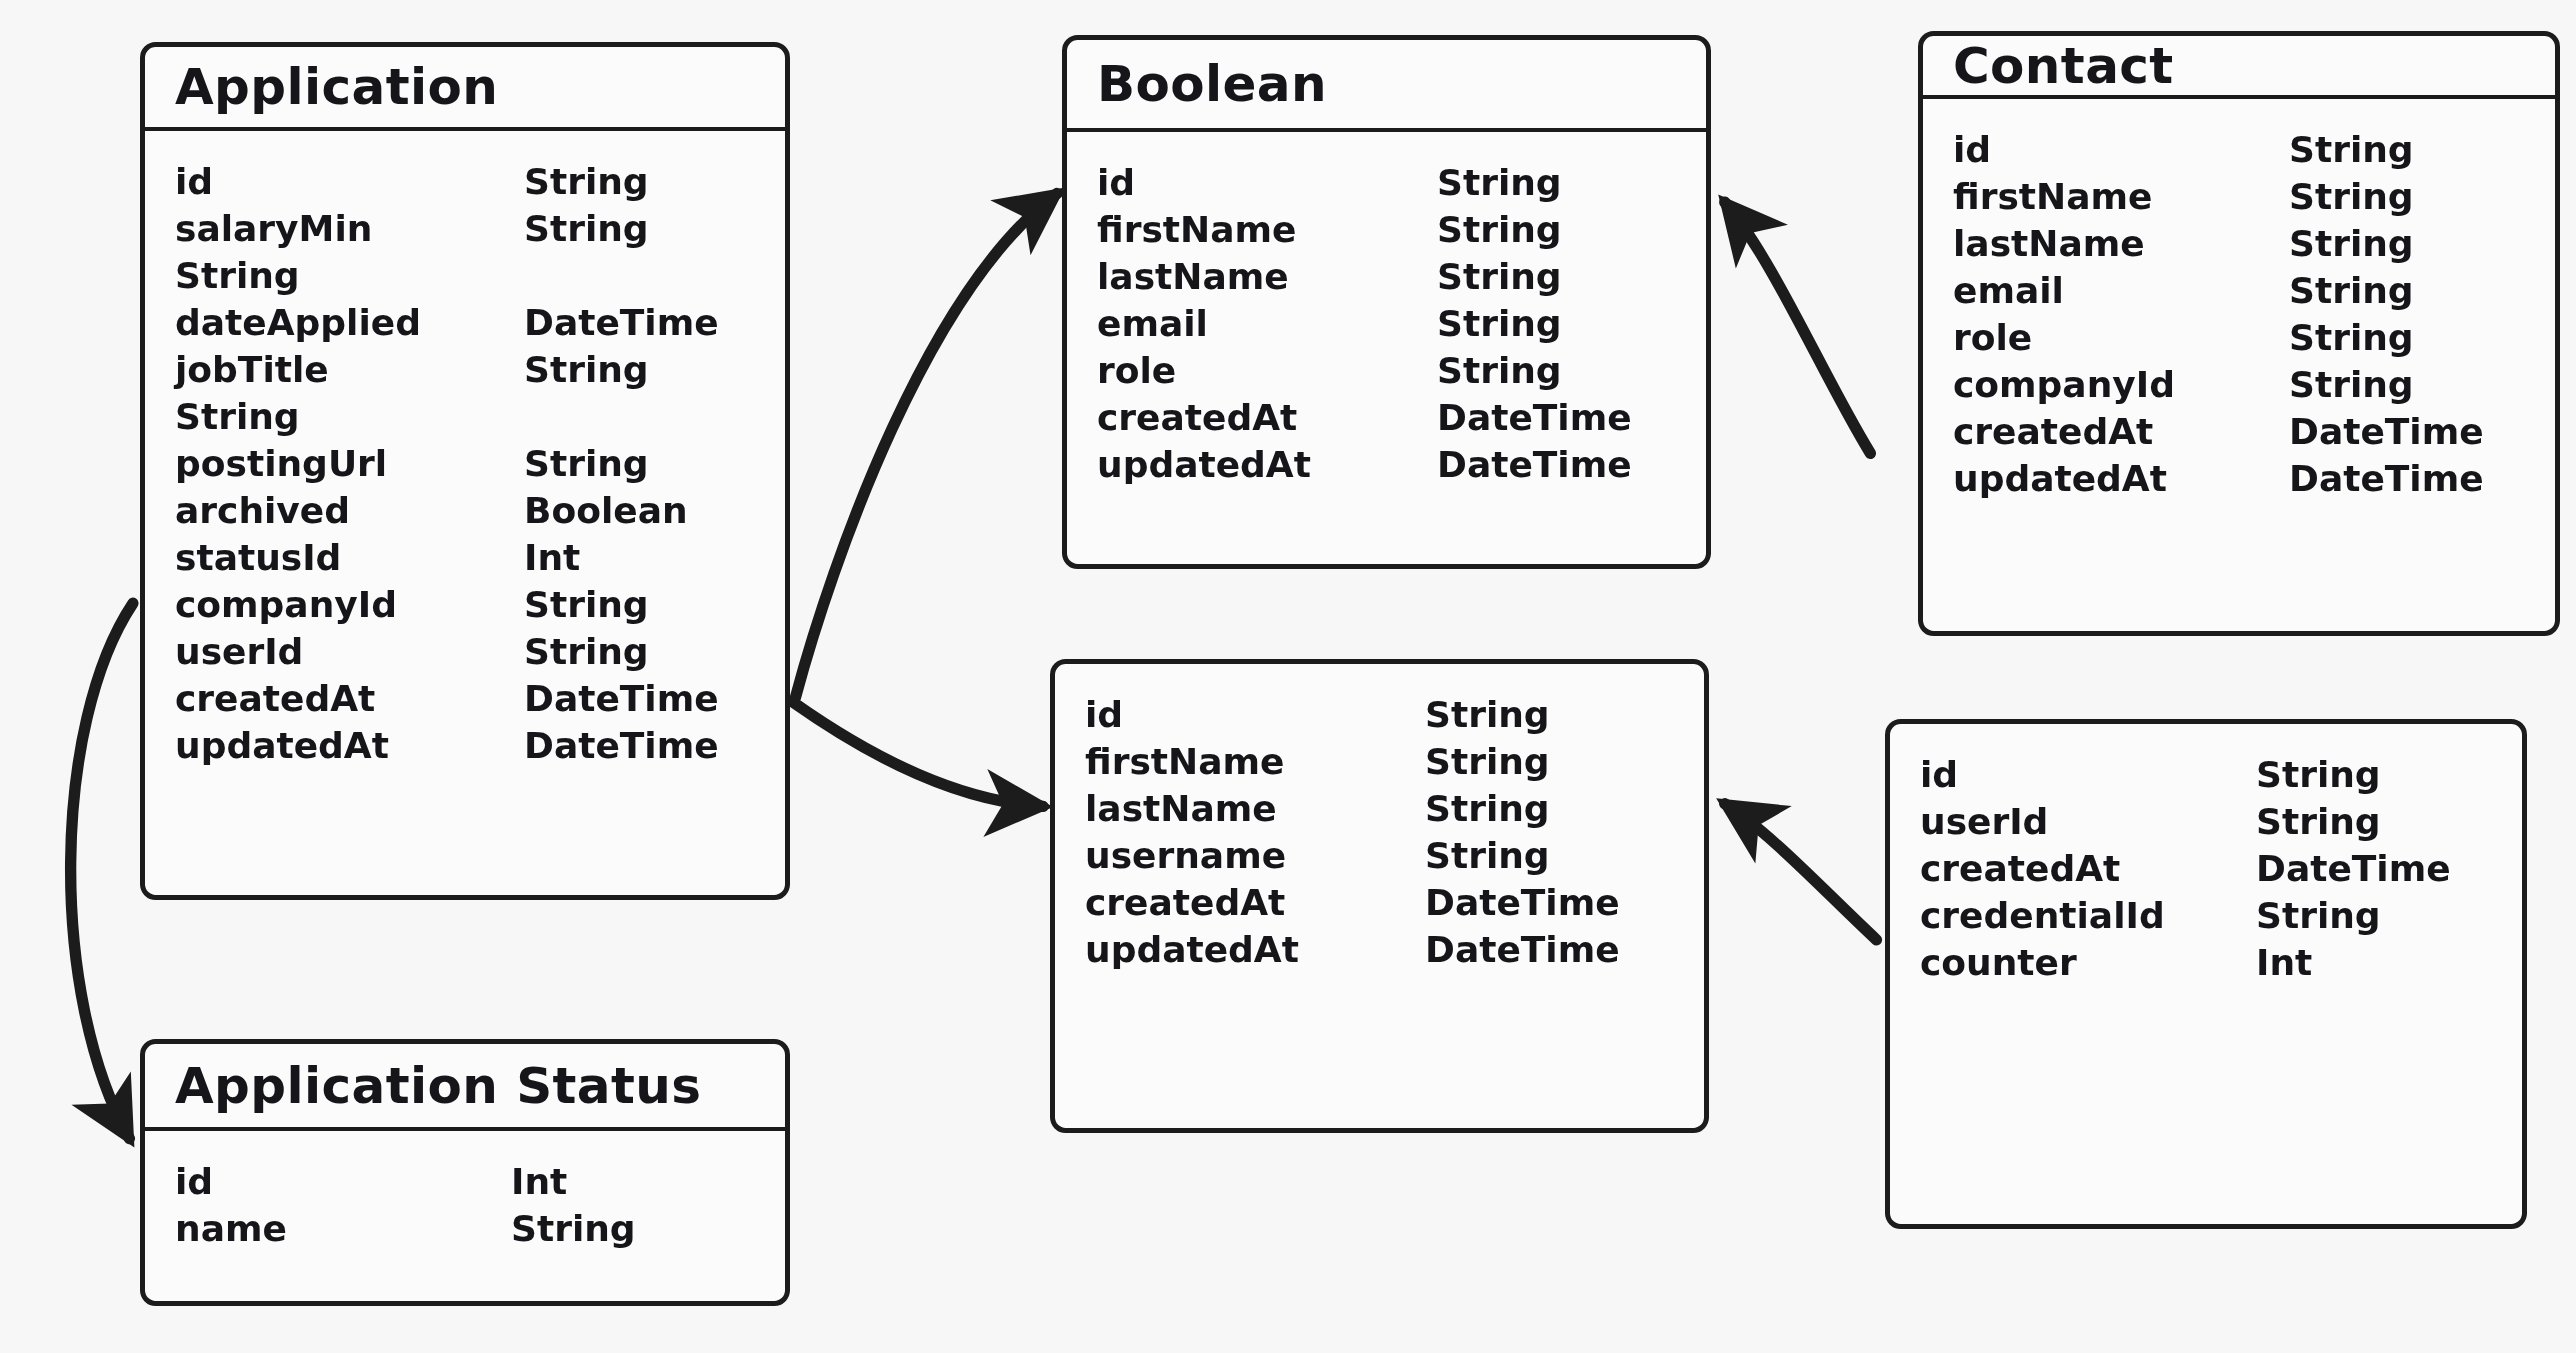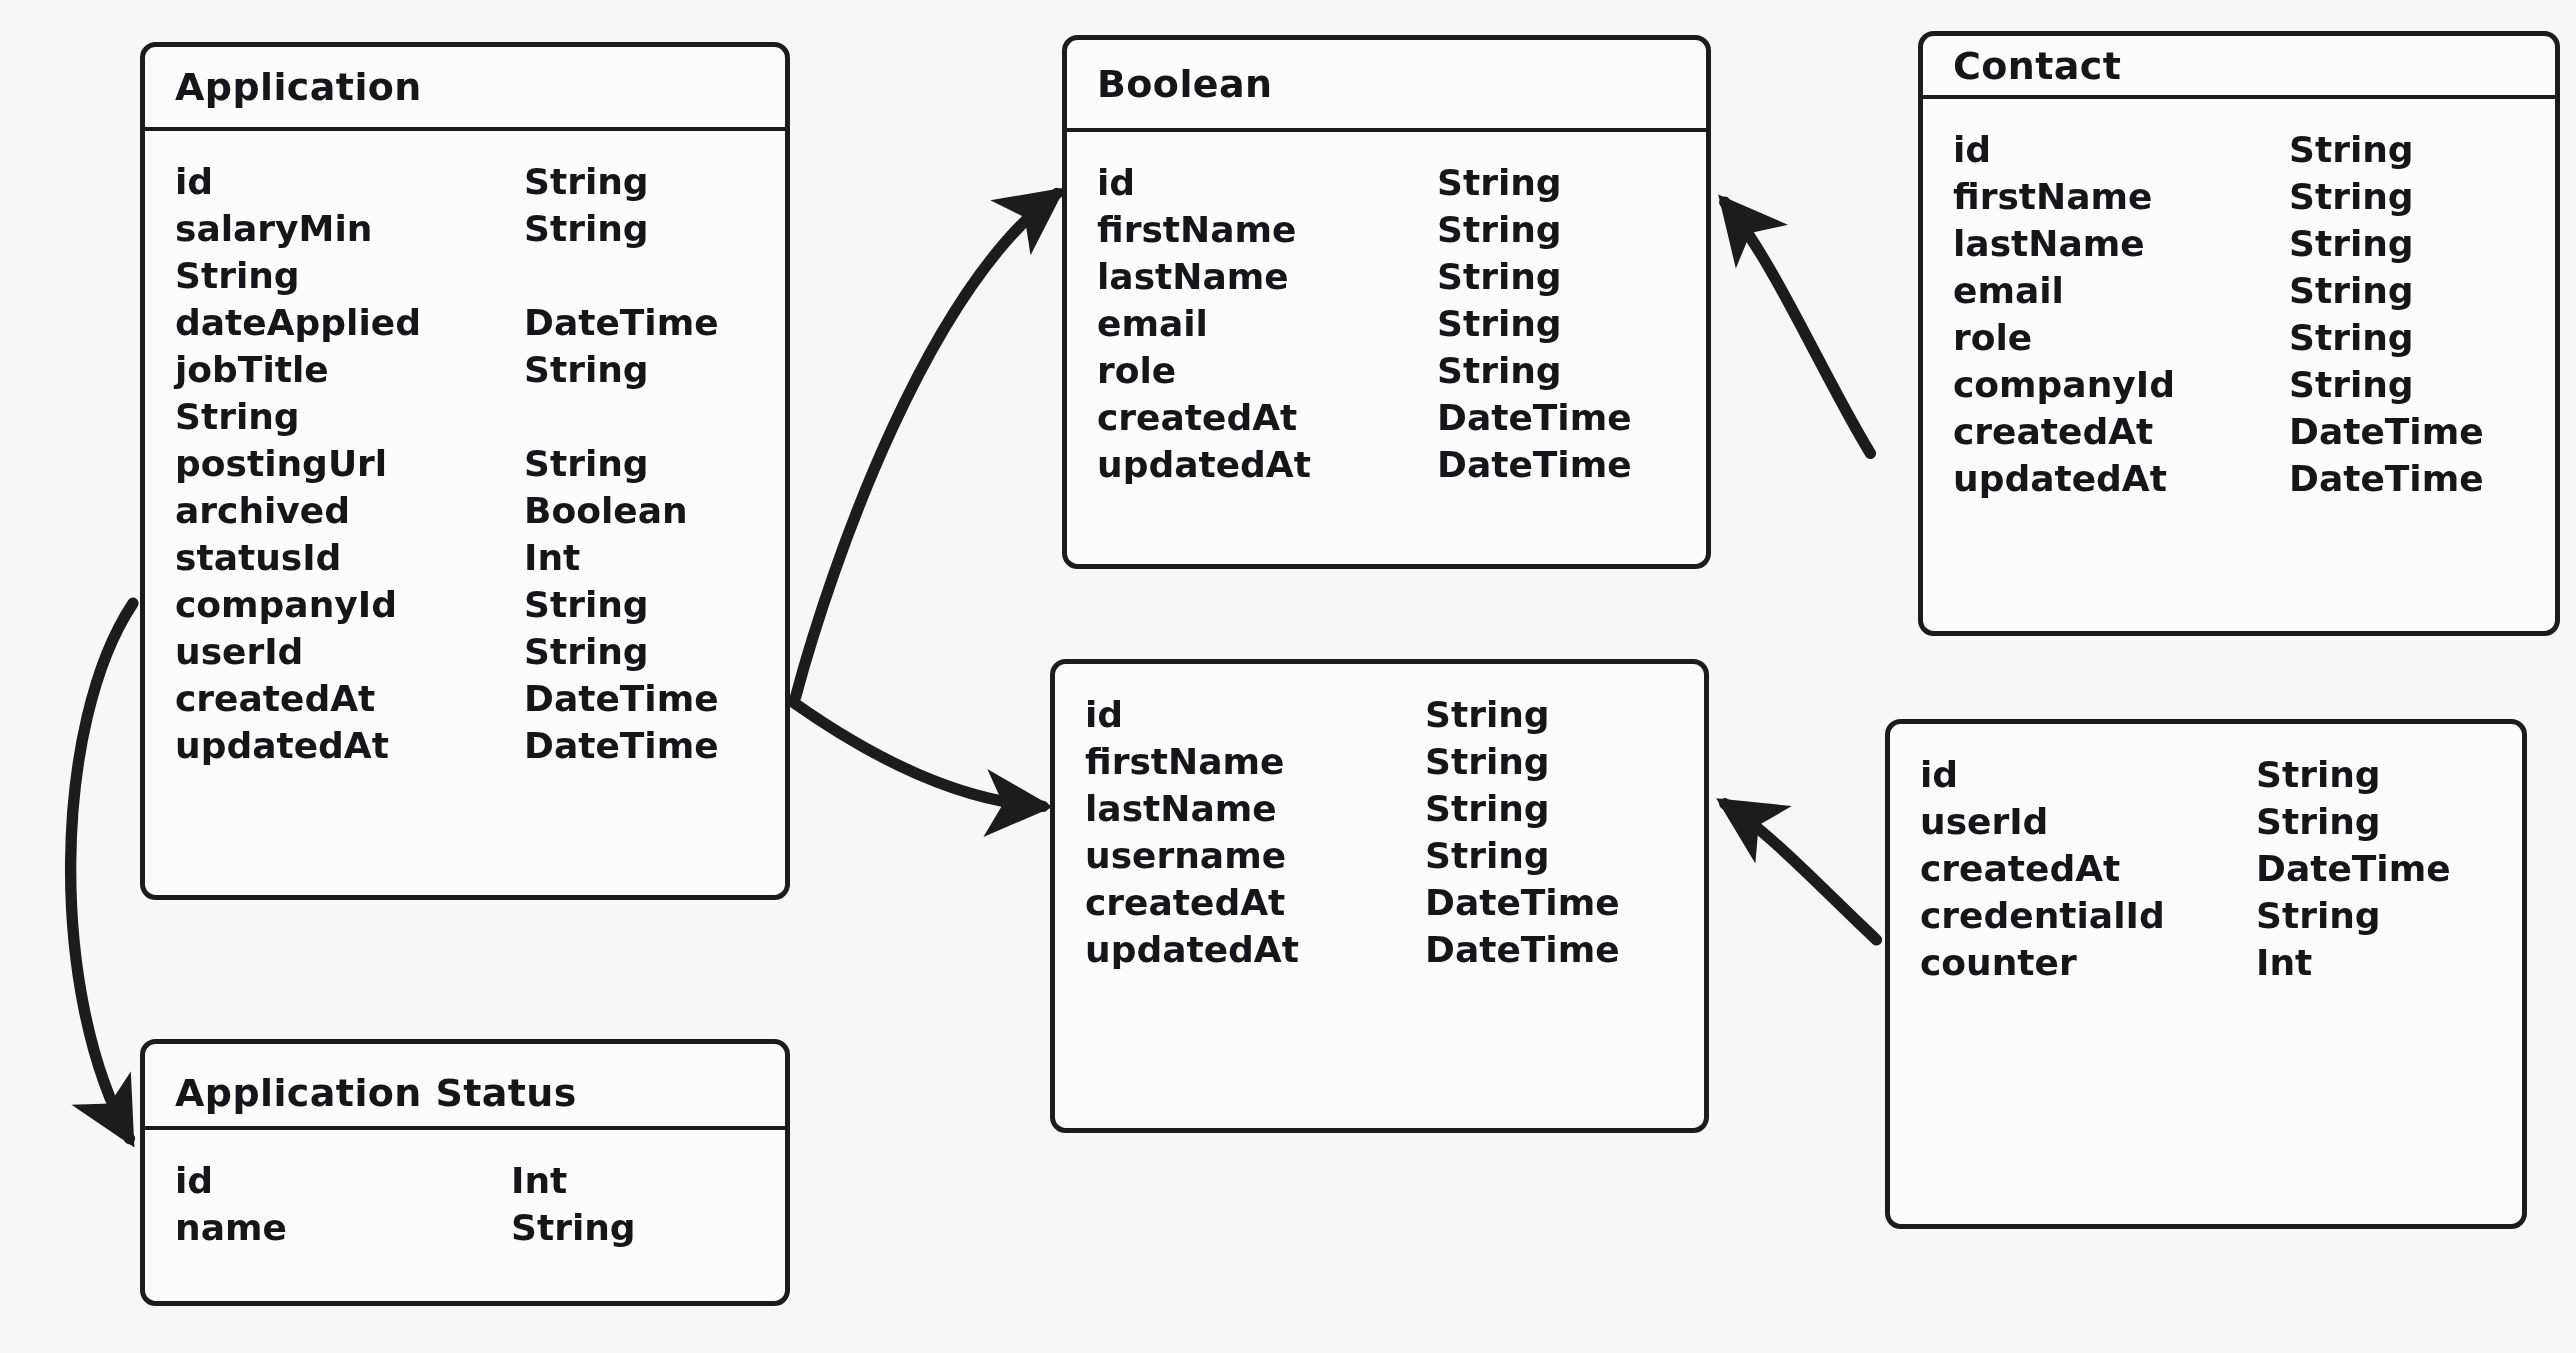--- a/index.html
+++ b/index.html
@@ -35,21 +35,21 @@
   }
   .entity-header {
     box-sizing: border-box;
     border-bottom: 4.4px solid #1c1c1c;
     display: flex;
     align-items: center;
     padding-left: 30px;
   }
   .entity-title {
     font-family: "DejaVu Sans", sans-serif;
-    font-size: 38px;
+    font-size: 50px;
     font-weight: 700;
     letter-spacing: 0.4px;
     color: #15151a;
     white-space: nowrap;
   }
   .entity-body {
     box-sizing: border-box;
     padding: 30px 0 0 30px;
   }
   .field-row {
@@ -70,21 +70,21 @@
     font-family: "DejaVu Sans", sans-serif;
     font-size: 36px;
     font-weight: 600;
     color: #15151a;
   }
 
   
   #ent-application        { left:140px; top:42px;   width:650px;  height:858px; }
   #ent-application .entity-header { height:84px; }
   #ent-application-status { left:140px; top:1039px; width:650px;  height:267px; }
-  #ent-application-status .entity-header { height:70px;margin-top:16px; }
+  #ent-application-status .entity-header { height:87px; }
   #ent-company            { left:1062px; top:35px;  width:649px;  height:534px; }
   #ent-company .entity-header { height:92px; }
   #ent-user               { left:1050px; top:659px; width:659px;  height:474px; }
   #ent-user .entity-header { height:77px; }
   #ent-contact            { left:1885px; top:31px;  width:642px;  height:605px;margin-left:33px; }
   #ent-contact .entity-header { height:63px; }
   #ent-credential         { left:1885px; top:719px; width:642px;  height:510px; }
   #ent-credential .entity-header { height:71px; }
 
   #ent-contact .field-name, #ent-credential .field-name { flex:0 0 336px; width:336px; }

